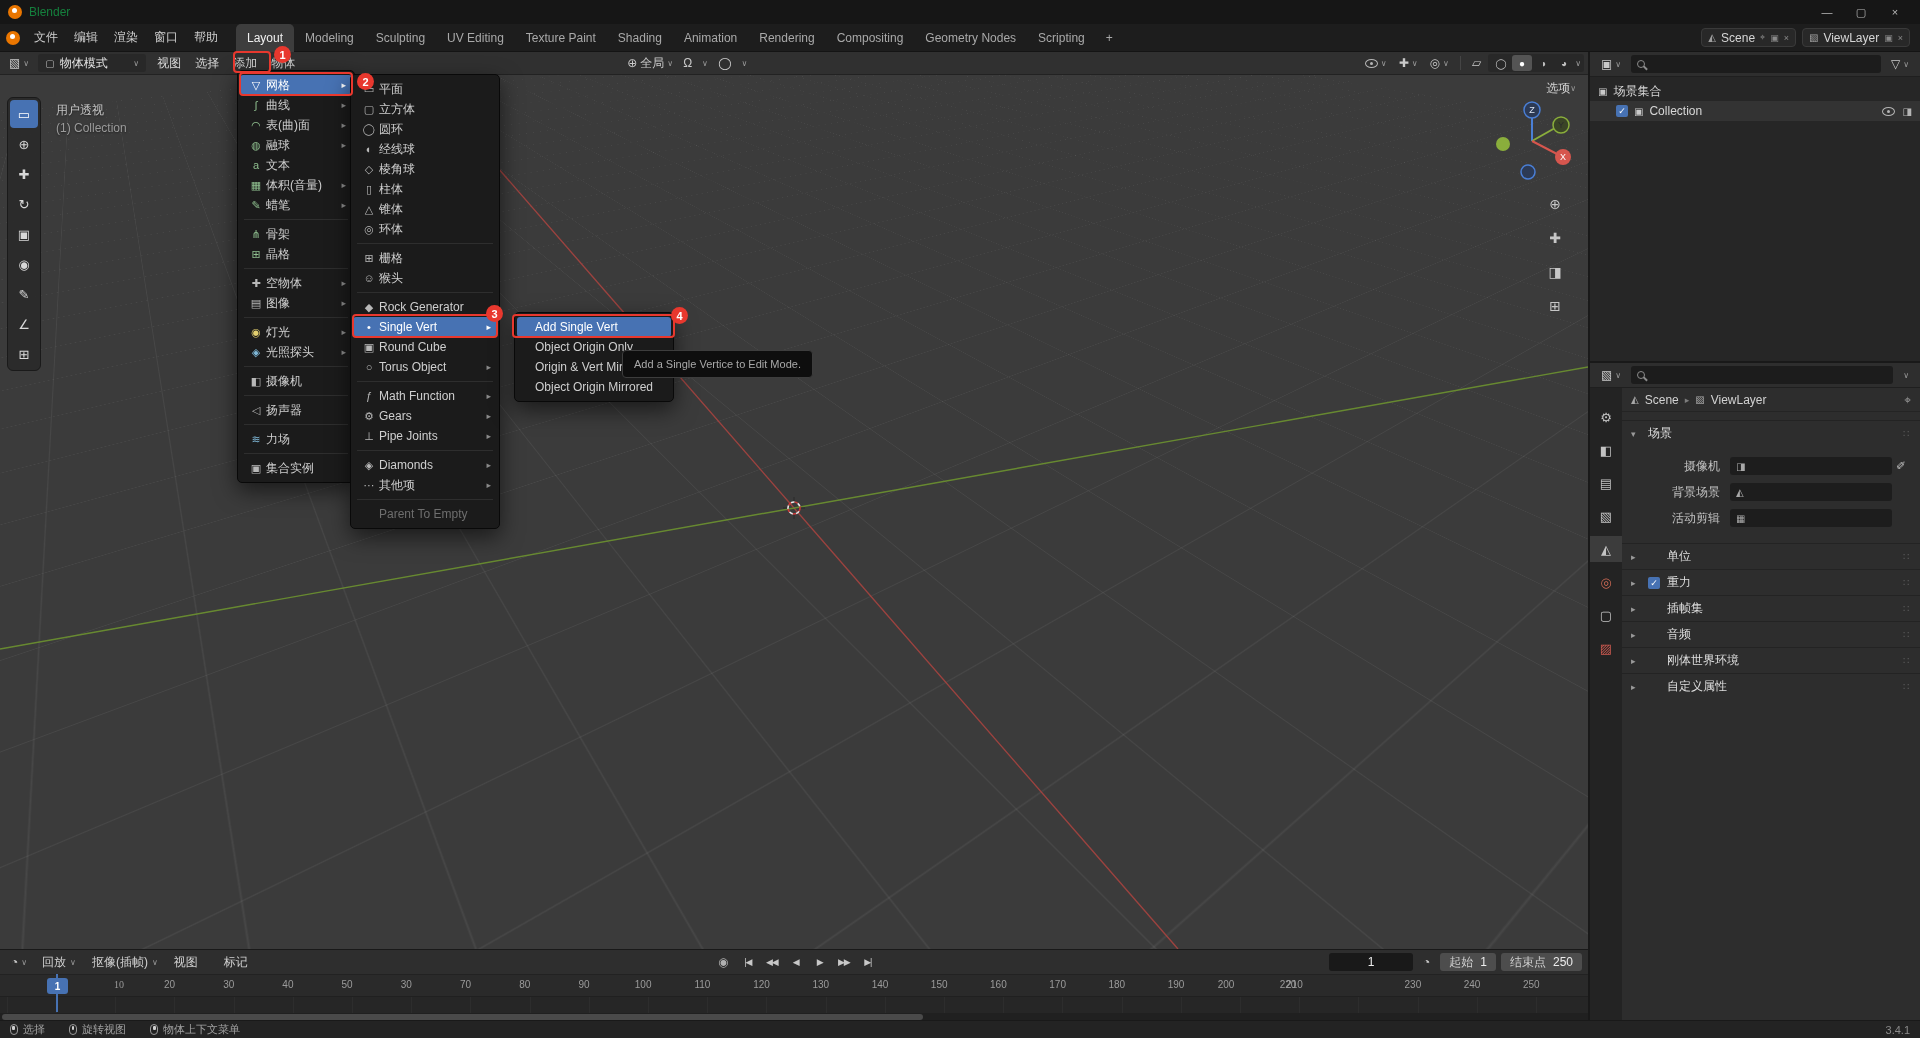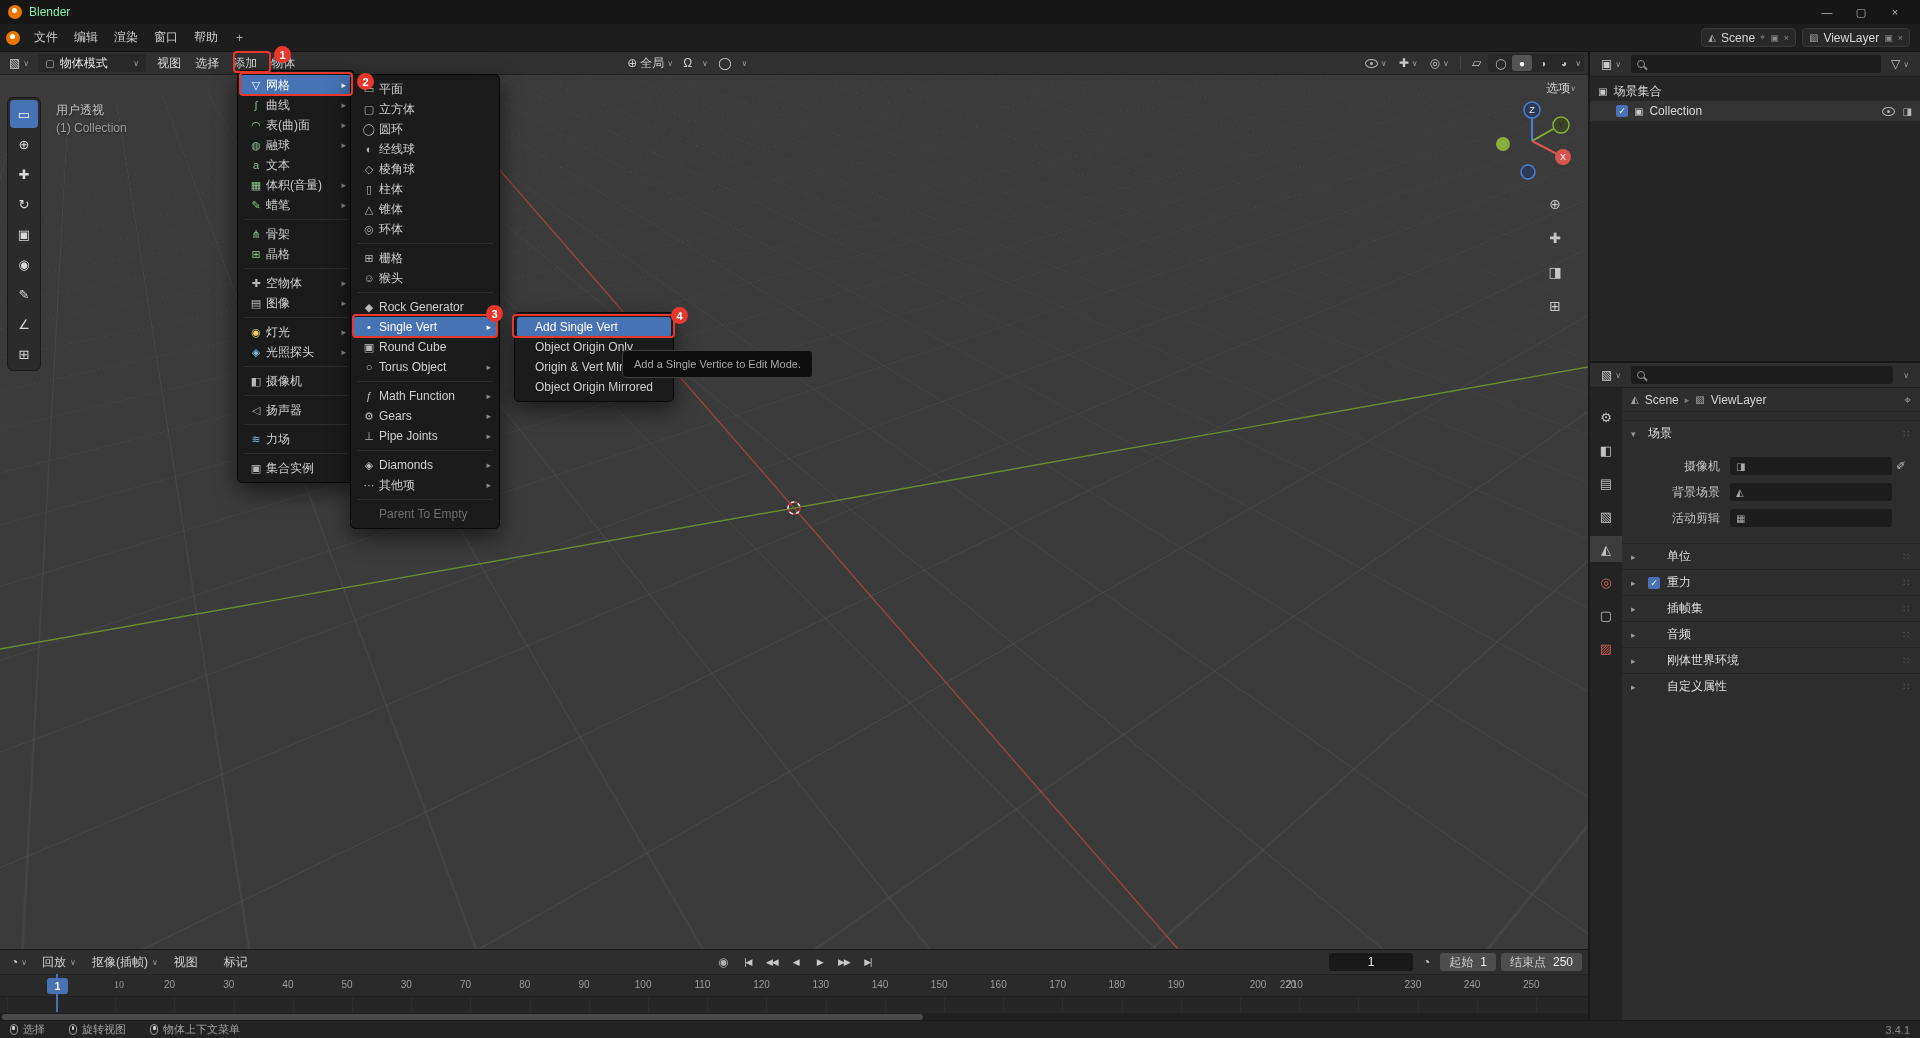--- a/index.html
+++ b/index.html
@@ -4,21 +4,21 @@
 <style>
   *{margin:0;padding:0;box-sizing:border-box;}
   html,body{width:1920px;height:1038px;background:#1d1d1d;}
   body{font-family:"Liberation Sans","DejaVu Sans",sans-serif;font-size:12px;color:#d5d5d5;overflow:hidden;}
   #app{position:relative;width:1920px;height:1038px;background:#2a2a2a;overflow:hidden;}
 
   
   #titlebar{position:absolute;left:0;top:0;width:1920px;height:24px;background:#161616;display:flex;align-items:center;padding:0 8px;gap:7px;}
   .blender-logo{width:14px;height:14px;border-radius:50%;background:#ea7600;position:relative;flex:none;}
   .blender-logo::after{content:"";position:absolute;left:4px;top:3px;width:5px;height:5px;border-radius:50%;background:#fff;}
-  .tb-title{color:#86efac;}
+  .tb-title{color:#15803d;}
   .win-controls{margin-left:auto;display:flex;}
   .wc{width:34px;height:24px;display:flex;align-items:center;justify-content:center;color:#b9b9b9;font-size:11px;}
 
   
   #menubar{position:absolute;left:0;top:24px;width:1920px;height:28px;background:#1d1d1d;display:flex;align-items:center;padding:0 6px;border-bottom:1px solid #141414;}
   .app-menus{display:flex;margin-left:6px;}
   .app-menu{padding:0 8px;height:28px;display:flex;align-items:center;color:#cdcdcd;}
   .ws-tabs{display:flex;margin-left:10px;height:28px;}
   .ws-tab{padding:0 11px;height:28px;display:flex;align-items:center;color:#a9a9a9;}
   .ws-tab.active{background:#3d3d3d;color:#f0f0f0;border-radius:5px 5px 0 0;}
@@ -180,20 +180,33 @@
 
   <div id="menubar">
     <span class="blender-logo"></span>
     <div class="app-menus">
         <div class="app-menu">文件</div>
         <div class="app-menu">编辑</div>
         <div class="app-menu">渲染</div>
         <div class="app-menu">窗口</div>
         <div class="app-menu">帮助</div>
       </div>
+    <div class="ws-tabs">
+        <div class="ws-tab active">Layout</div>
+        <div class="ws-tab">Modeling</div>
+        <div class="ws-tab">Sculpting</div>
+        <div class="ws-tab">UV Editing</div>
+        <div class="ws-tab">Texture Paint</div>
+        <div class="ws-tab">Shading</div>
+        <div class="ws-tab">Animation</div>
+        <div class="ws-tab">Rendering</div>
+        <div class="ws-tab">Compositing</div>
+        <div class="ws-tab">Geometry Nodes</div>
+        <div class="ws-tab">Scripting</div>
+      </div>
     <div class="ws-add">+</div>
     <div class="top-right">
       <div class="tr-chip">
         <span class="chip-icon">◭</span>
         <span>Scene</span>
         <span class="chip-mini">⌖</span>
         <span class="chip-mini">▣</span>
         <span class="chip-mini">×</span>
       </div>
       <div class="tr-chip">
@@ -411,21 +424,21 @@
             <span class="ruler-tick" style="left: 643.159px;">100</span>
             <span class="ruler-tick" style="left: 702.367px;">110</span>
             <span class="ruler-tick" style="left: 761.575px;">120</span>
             <span class="ruler-tick" style="left: 820.783px;">130</span>
             <span class="ruler-tick" style="left: 879.991px;">140</span>
             <span class="ruler-tick" style="left: 939.199px;">150</span>
             <span class="ruler-tick" style="left: 998.407px;">160</span>
             <span class="ruler-tick" style="left: 1057.62px;">170</span>
             <span class="ruler-tick" style="left: 1116.82px;">180</span>
             <span class="ruler-tick" style="left: 1176.03px;">190</span>
-            <span class="ruler-tick" style="left: 1258px;">200</span>
+            <span class="ruler-tick" style="left: 1226px;">200</span>
             <span class="ruler-tick" style="left: 1294.45px;">210</span>
             <span class="ruler-tick" style="left: 1288px;">220</span>
             <span class="ruler-tick" style="left: 1412.86px;">230</span>
             <span class="ruler-tick" style="left: 1472.07px;">240</span>
             <span class="ruler-tick" style="left: 1531.28px;">250</span>
           </div>
         <div class="cf-chip">1</div>
       </div>
       <div class="tl-track"></div>
       <div class="playhead"></div>

